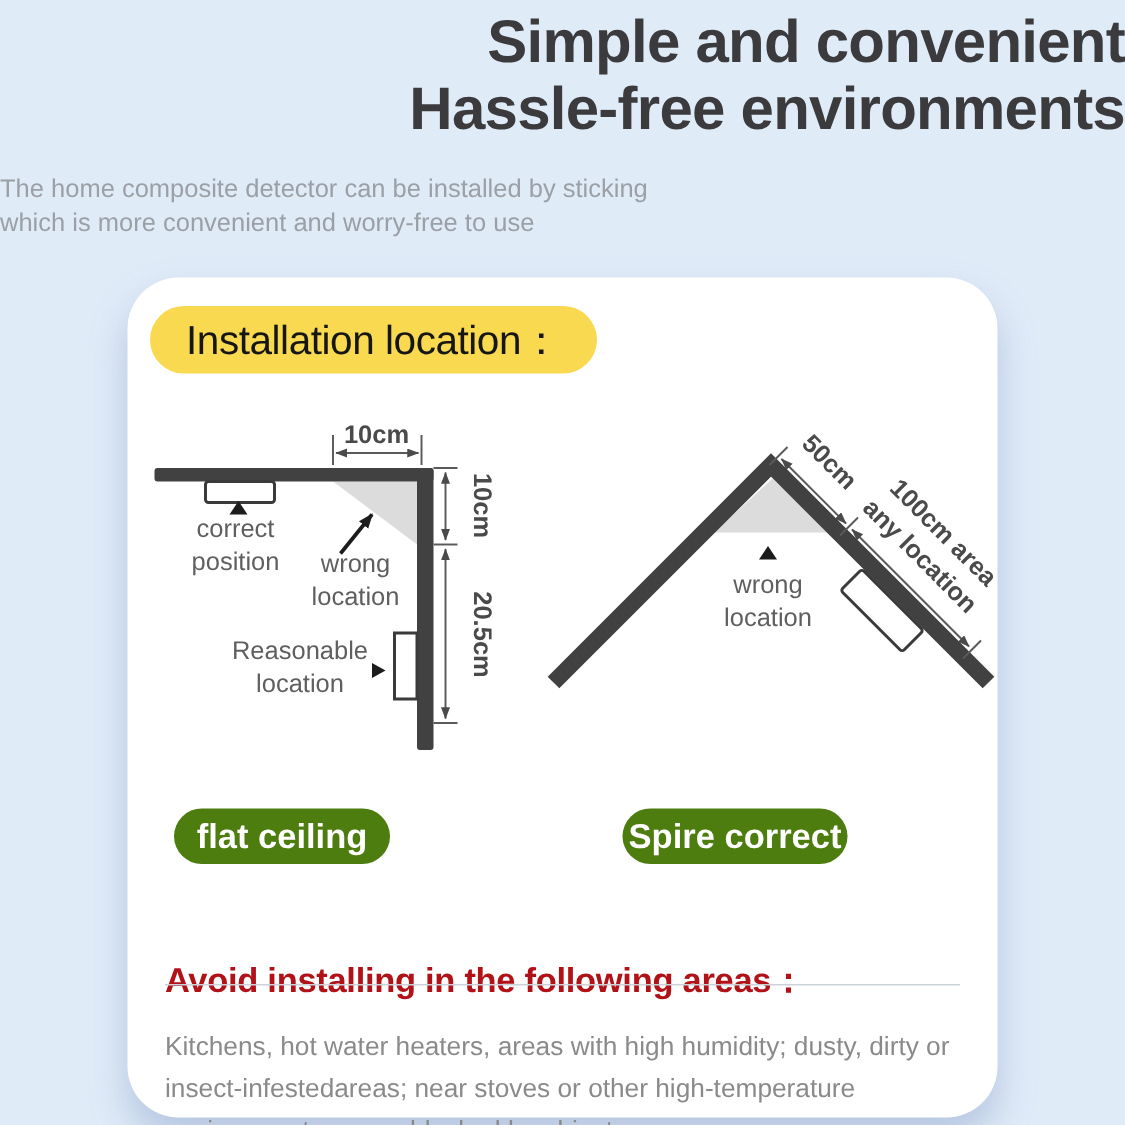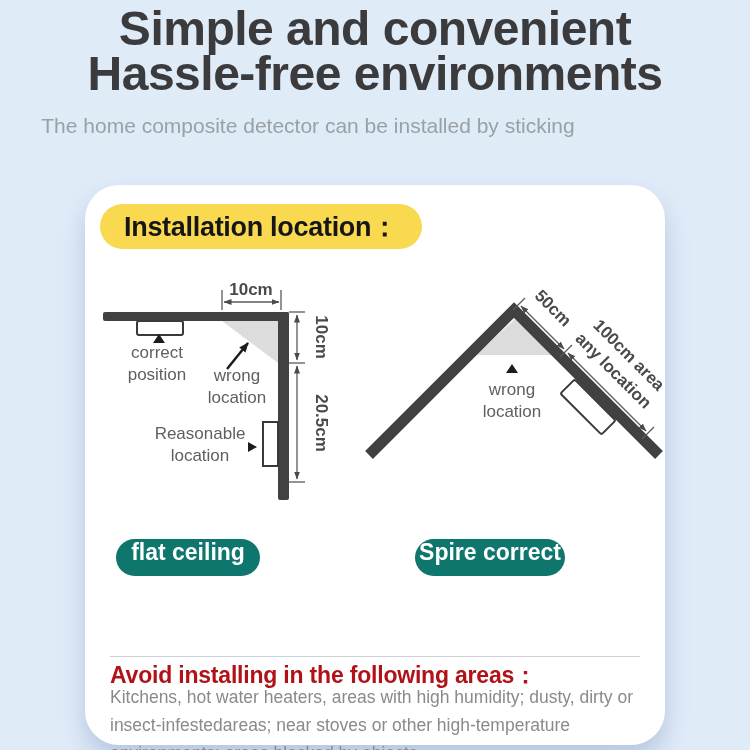--- a/index.html
+++ b/index.html
@@ -2,50 +2,50 @@
 <html><head>
 <meta charset="utf-8">
 <style>
   html,body{margin:0;padding:0;}
   .stage{
     position:relative;width:750px;height:750px;overflow:hidden;
     background:#e0ebf8;
     font-family:"Liberation Sans", sans-serif;
   }
   .page-title{
-    position:absolute;left:0;top:6px;width:750px;text-align:center;
-    font-size:48px;line-height:45px;font-weight:bold;color:#3b3b3d;letter-spacing:-0.5px;
+    position:absolute;left:0;top:6px;width:750px;text-align:right;
+    font-size:40px;line-height:45px;font-weight:bold;color:#3b3b3d;letter-spacing:-0.5px;
   }
   .page-subtitle{
-    position:absolute;left:0;top:114px;width:616px;text-align:center;
-    font-size:21px;line-height:23px;color:#9aa0a6;
+    position:absolute;left:0;top:114px;width:616px;text-align:left;
+    font-size:17px;line-height:23px;color:#9aa0a6;
   }
   .card{
     position:absolute;left:85px;top:185px;width:580px;height:560px;
     background:#ffffff;border-radius:34px;
     box-shadow:0 14px 24px rgba(120,145,190,0.40);
   }
   .section-pill{
     position:absolute;left:15px;top:19px;height:45px;padding:0 24px;
     background:#f9d94f;border-radius:23px;
     display:flex;align-items:center;
-    font-size:27px;font-weight:bold;color:#161616;letter-spacing:-0.3px;
+    font-size:27px;font-weight:normal;color:#161616;letter-spacing:-0.3px;
   }
   .diagram{position:absolute;overflow:visible;}
   .diagram.flat{left:15px;top:90px;}
   .diagram.spire{left:273px;top:90px;}
   .caption-pill{
-    position:absolute;height:37px;border-radius:19px;background:#0f766e;
-    display:flex;justify-content:center;
+    position:absolute;height:37px;border-radius:19px;background:#4d7c0f;
+    display:flex;align-items:center;justify-content:center;
     color:#ffffff;font-size:23px;font-weight:bold;
   }
   .caption-pill.flat{left:31px;top:354px;width:144px;}
   .caption-pill.spire{left:330px;top:354px;width:150px;}
   .avoid-heading{
-    position:absolute;left:25px;top:456px;width:540px;
+    position:absolute;left:25px;top:434px;width:540px;
     font-size:23px;font-weight:bold;color:#b11217;letter-spacing:-0.2px;
   }
   .avoid-divider{
     position:absolute;left:25px;top:471px;width:530px;height:0;
     border-top:1px solid #ccd1d9;
   }
   .avoid-body{
     position:absolute;left:25px;top:480px;width:545px;
     font-size:17.5px;line-height:28px;color:#8a8a8a;
   }
@@ -58,20 +58,21 @@
 
 <div class="stage">
 
   <div class="page-title">
     <div>Simple and convenient</div>
     <div>Hassle-free environments</div>
   </div>
 
   <div class="page-subtitle">
     <div>The home composite detector can be installed by sticking</div>
+    <div>which is more convenient and worry-free to use</div>
   </div>
 
   <section class="card">
 
     <div class="section-pill">
       <span>Installation location：</span>
     </div>
 
     <svg class="diagram flat" width="250" height="240" viewBox="0 0 250 240">
       <defs>

